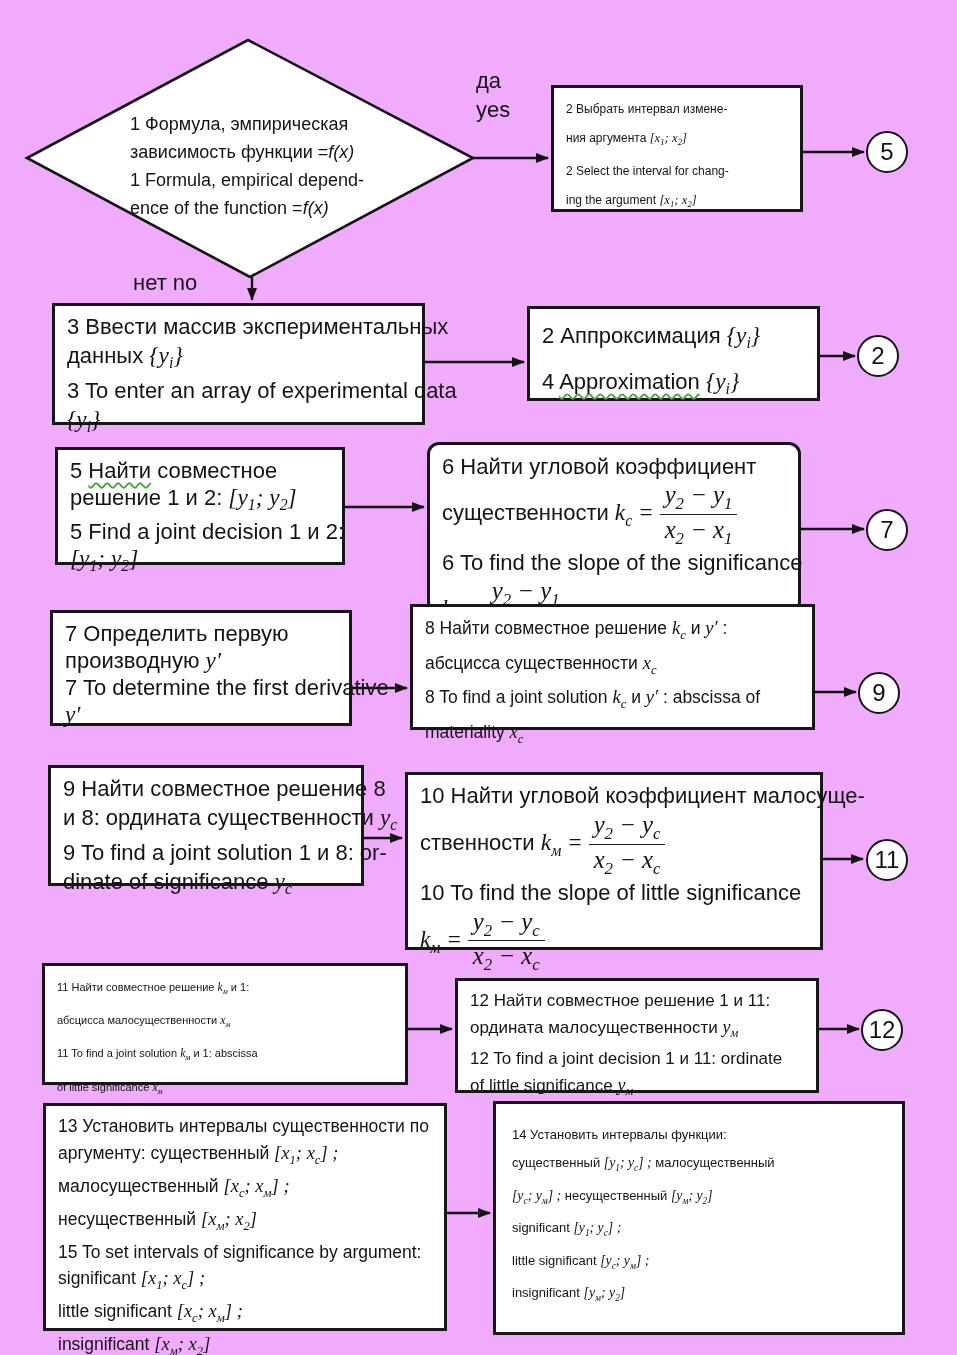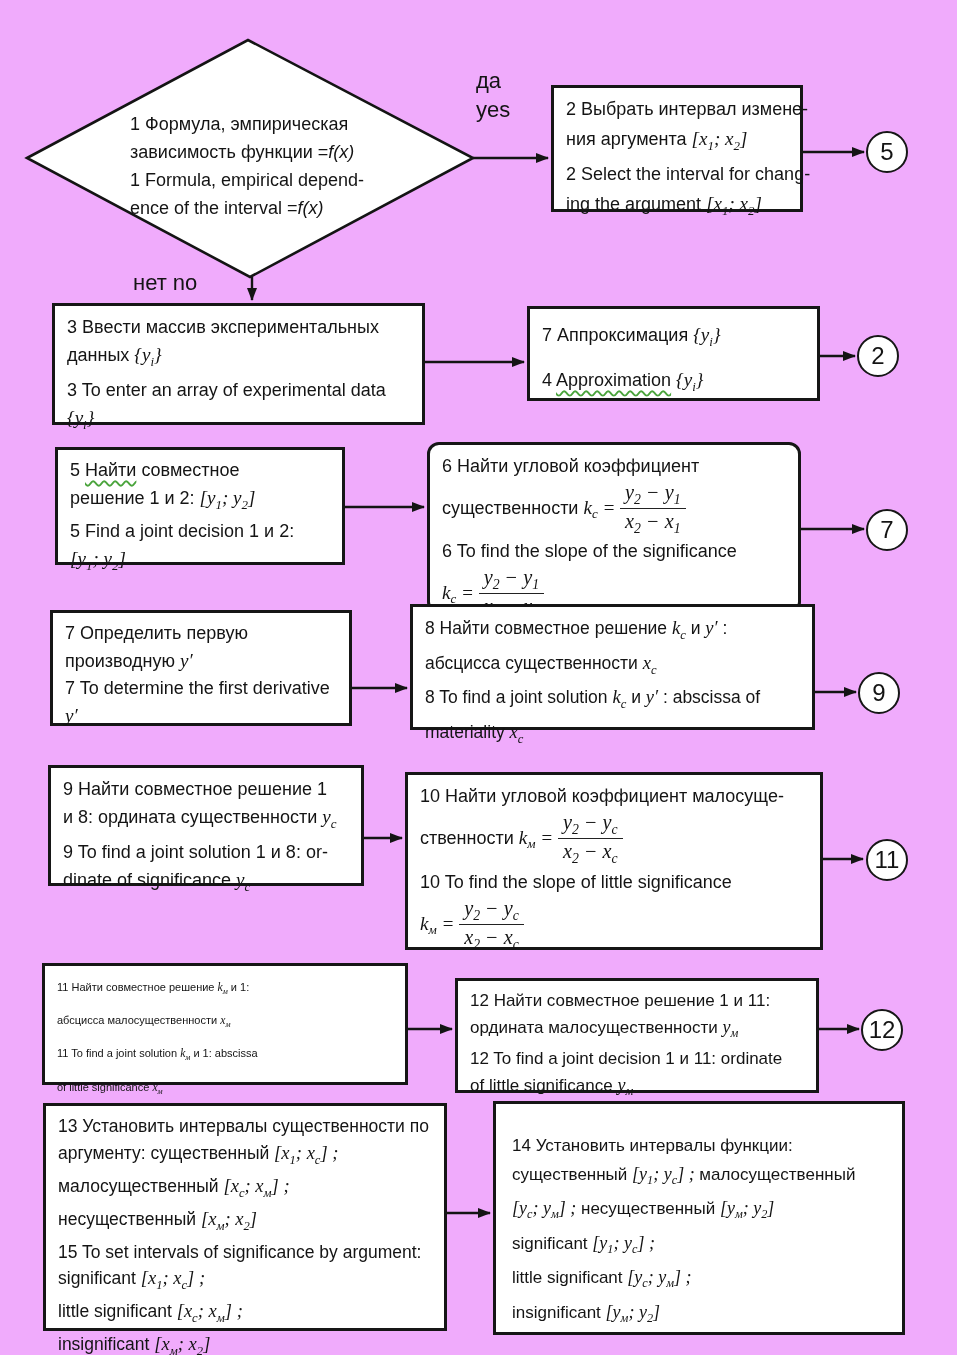--- a/index.html
+++ b/index.html
@@ -1,20 +1,20 @@
 <!DOCTYPE html>
 <html><head>
 <meta charset="utf-8">
 <style>
   html,body{margin:0;padding:0;background:#fff;}
   .canvas{position:relative;width:957px;height:1355px;background:#f0abfc;
           font-family:"Liberation Sans",sans-serif;color:#141414;overflow:hidden;}
   svg.wires{position:absolute;left:0;top:0;width:957px;height:1355px;}
   .node{position:absolute;box-sizing:border-box;border:3px solid #161616;background:#fff;
-        padding:7px 12px;font-size:18px;line-height:28px;}
+        padding:7px 12px;font-size:22px;line-height:28px;}
   .plain{position:absolute;background:transparent;border:none;}
   .tline{white-space:nowrap;}
   .m{font-family:"Liberation Serif",serif;font-style:italic;font-size:1.06em;}
   sub.ms{font-family:"Liberation Serif",serif;font-style:italic;font-size:0.72em;}
   .i{font-style:italic;}
   .w{text-decoration:underline wavy #4aa43c;text-decoration-thickness:1.5px;text-underline-offset:4px;}
   .frac{display:inline-block;vertical-align:middle;text-align:center;
         font-family:"Liberation Serif",serif;font-style:italic;font-size:1.06em;line-height:1.2;}
   .frac .num{display:block;border-bottom:1.7px solid #222;padding:0 5px;}
   .frac .den{display:block;padding:0 5px;}
@@ -58,39 +58,39 @@
     <div>yes</div>
   </div>
   <div class="lbl" style="left:133px;top:268px;">
     <span>нет no</span>
   </div>
 
   <div class="plain" style="left:130px;top:110px;width:268px;font-size:18px;line-height:28px;">
       <div class="tline"><span>1 Формула, эмпирическая</span></div>
       <div class="tline"><span>зависимость функции =</span><span class="i">f(x)</span></div>
       <div class="tline"><span>1 Formula, empirical depend-</span></div>
-      <div class="tline"><span>ence of the interval =</span><span class="i">f(x)</span></div>
+      <div class="tline"><span>ence of the function =</span><span class="i">f(x)</span></div>
     </div>
 
-  <div class="node" style="left:551px;top:85px;width:252px;height:127px;font-size:18px;line-height:29px;">
+  <div class="node" style="left:551px;top:85px;width:252px;height:127px;font-size:12px;line-height:29px;">
       <div class="tline"><span>2 Выбрать интервал измене-</span></div>
       <div class="tline"><span>ния аргумента </span><span class="m">[x</span><sub class="ms">1</sub><span class="m">; x</span><sub class="ms">2</sub><span class="m">]</span></div>
       <div class="tline"><span>2 Select the interval for chang-</span></div>
       <div class="tline"><span>ing the argument </span><span class="m">[x</span><sub class="ms">1</sub><span class="m">; x</span><sub class="ms">2</sub><span class="m">]</span></div>
     </div>
 
   <div class="node" style="left:52px;top:303px;width:373px;height:122px;line-height:28px;">
       <div class="tline"><span>3 Ввести массив экспериментальных</span></div>
       <div class="tline"><span>данных </span><span class="m">{y</span><sub class="ms">i</sub><span class="m">}</span></div>
       <div class="tline"><span>3 To enter an array of experimental data</span></div>
       <div class="tline"><span class="m">{y</span><sub class="ms">i</sub><span class="m">}</span></div>
     </div>
 
   <div class="node" style="left:527px;top:306px;width:293px;height:95px;line-height:38px;">
-      <div class="tline"><span>7 Аппроксимация </span><span class="m">{y</span><sub class="ms">i</sub><span class="m">}</span></div>
+      <div class="tline"><span>2 Аппроксимация </span><span class="m">{y</span><sub class="ms">i</sub><span class="m">}</span></div>
       <div class="tline"><span>4 </span><span class="w">Approximation</span><span> </span><span class="m">{y</span><sub class="ms">i</sub><span class="m">}</span></div>
     </div>
 
   <div class="node" style="left:55px;top:447px;width:290px;height:118px;line-height:27px;">
       <div class="tline"><span>5 </span><span class="w">Найти</span><span> совместное</span></div>
       <div class="tline"><span>решение 1 и 2: </span><span class="m">[y</span><sub class="ms">1</sub><span class="m">; y</span><sub class="ms">2</sub><span class="m">]</span></div>
       <div class="tline"><span>5 Find a joint decision 1 и 2:</span></div>
       <div class="tline"><span class="m">[y</span><sub class="ms">1</sub><span class="m">; y</span><sub class="ms">2</sub><span class="m">]</span></div>
     </div>
 
@@ -109,21 +109,21 @@
     </div>
 
   <div class="node" style="left:410px;top:604px;width:405px;height:126px;font-size:17.5px;line-height:28px;">
       <div class="tline"><span>8   Найти совместное решение </span><span class="m">k</span><sub class="ms">c</sub><span> и </span><span class="m">y′</span><span> :</span></div>
       <div class="tline"><span>абсцисса существенности  </span><span class="m">x</span><sub class="ms">c</sub></div>
       <div class="tline"><span>8   To find a joint solution </span><span class="m">k</span><sub class="ms">c</sub><span> и </span><span class="m">y′</span><span> : abscissa of</span></div>
       <div class="tline"><span>materiality  </span><span class="m">x</span><sub class="ms">c</sub></div>
     </div>
 
   <div class="node" style="left:48px;top:765px;width:316px;height:121px;line-height:28px;">
-      <div class="tline"><span>9  Найти  совместное решение 1</span></div>
+      <div class="tline"><span>9  Найти  совместное решение 8</span></div>
       <div class="tline"><span>и 8: ордината существенности  </span><span class="m">y</span><sub class="ms">c</sub></div>
       <div class="tline"><span>9  To find a joint solution 1 и 8: or-</span></div>
       <div class="tline"><span>dinate of significance  </span><span class="m">y</span><sub class="ms">c</sub></div>
     </div>
 
   <div class="node" style="left:405px;top:772px;width:418px;height:178px;line-height:28px;">
       <div class="tline"><span>10 Найти угловой коэффициент малосуще-</span></div>
       <div class="tline"><span>ственности </span><span class="m">k</span><sub class="ms">м</sub><span class="m"> = </span><span class="frac"><span class="num"><span class="m">y</span><sub class="ms">2</sub><span class="m"> − y</span><sub class="ms">c</sub></span><span class="den"><span class="m">x</span><sub class="ms">2</sub><span class="m"> − x</span><sub class="ms">c</sub></span></span></div>
       <div class="tline"><span>10 To find the slope of little significance</span></div>
       <div class="tline"><span class="m">k</span><sub class="ms">м</sub><span class="m"> = </span><span class="frac"><span class="num"><span class="m">y</span><sub class="ms">2</sub><span class="m"> − y</span><sub class="ms">c</sub></span><span class="den"><span class="m">x</span><sub class="ms">2</sub><span class="m"> − x</span><sub class="ms">c</sub></span></span></div>
@@ -147,21 +147,21 @@
       <div class="tline"><span>13 Установить интервалы существенности по</span></div>
       <div class="tline"><span>аргументу: существенный </span><span class="m">[x</span><sub class="ms">1</sub><span class="m">; x</span><sub class="ms">c</sub><span class="m">] ;</span></div>
       <div class="tline"><span>малосущественный </span><span class="m">[x</span><sub class="ms">c</sub><span class="m">; x</span><sub class="ms">м</sub><span class="m">] ;</span></div>
       <div class="tline"><span>несущественный </span><span class="m">[x</span><sub class="ms">м</sub><span class="m">; x</span><sub class="ms">2</sub><span class="m">]</span></div>
       <div class="tline"><span>15 To set intervals of significance by argument:</span></div>
       <div class="tline"><span>significant </span><span class="m">[x</span><sub class="ms">1</sub><span class="m">; x</span><sub class="ms">c</sub><span class="m">] ;</span></div>
       <div class="tline"><span>little significant </span><span class="m">[x</span><sub class="ms">c</sub><span class="m">; x</span><sub class="ms">м</sub><span class="m">] ;</span></div>
       <div class="tline"><span>insignificant </span><span class="m">[x</span><sub class="ms">м</sub><span class="m">; x</span><sub class="ms">2</sub><span class="m">]</span></div>
     </div>
 
-  <div class="node" style="left:493px;top:1101px;width:412px;height:234px;font-size:17px;line-height:28px;padding-top:28px;padding-left:16px;">
+  <div class="node" style="left:493px;top:1101px;width:412px;height:234px;font-size:13px;line-height:28px;padding-top:17px;padding-left:16px;">
       <div class="tline"><span>14 Установить интервалы функции:</span></div>
       <div class="tline"><span>существенный </span><span class="m">[y</span><sub class="ms">1</sub><span class="m">; y</span><sub class="ms">c</sub><span class="m">] ;</span><span> малосущественный</span></div>
       <div class="tline"><span class="m">[y</span><sub class="ms">c</sub><span class="m">; y</span><sub class="ms">м</sub><span class="m">] ;</span><span> несущественный </span><span class="m">[y</span><sub class="ms">м</sub><span class="m">; y</span><sub class="ms">2</sub><span class="m">]</span></div>
       <div class="tline"><span>significant </span><span class="m">[y</span><sub class="ms">1</sub><span class="m">; y</span><sub class="ms">c</sub><span class="m">] ;</span></div>
       <div class="tline"><span>little significant </span><span class="m">[y</span><sub class="ms">c</sub><span class="m">; y</span><sub class="ms">м</sub><span class="m">] ;</span></div>
       <div class="tline"><span>insignificant </span><span class="m">[y</span><sub class="ms">м</sub><span class="m">; y</span><sub class="ms">2</sub><span class="m">]</span></div>
     </div>
 
   <div class="circle" style="left:866px;top:131px;">
     <span>5</span>

